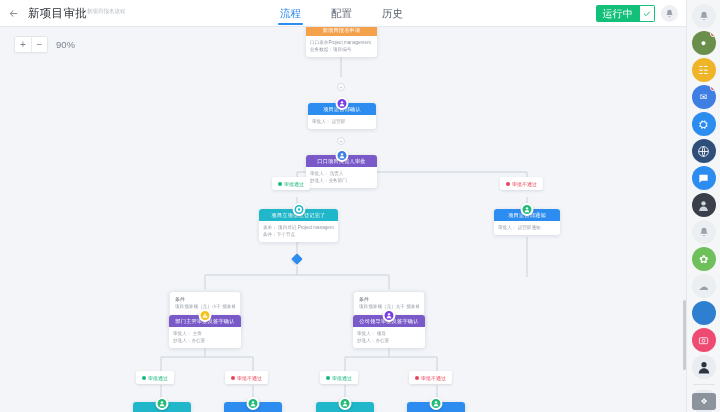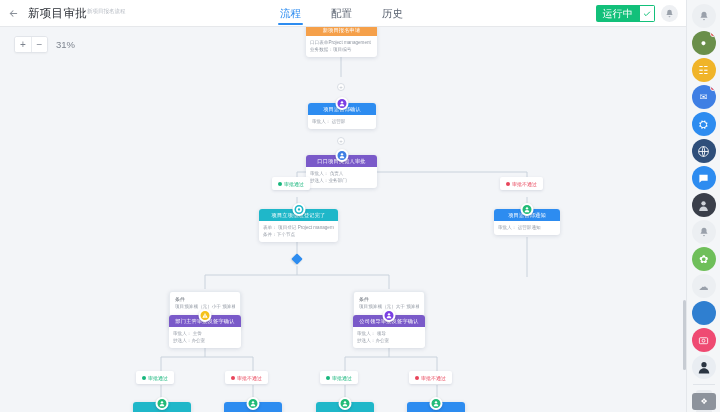--- a/index.html
+++ b/index.html
@@ -158,21 +158,21 @@
       </svg>
     </div>
   </div>
 </div>
 
 <div class="zoombar">
   <div class="zoom-group">
     <div class="zoom-btn">+</div>
     <div class="zoom-btn">−</div>
   </div>
-  <div class="zoom-label">31%</div>
+  <div class="zoom-label">90%</div>
 </div>
 
 <div class="canvas">
 
   <svg class="edges">
     <g stroke="#c9d2dc" stroke-width="1" fill="none">
 
       <path d="M341 28 L341 50"></path>
 
       <path d="M341 76 L341 98"></path>

